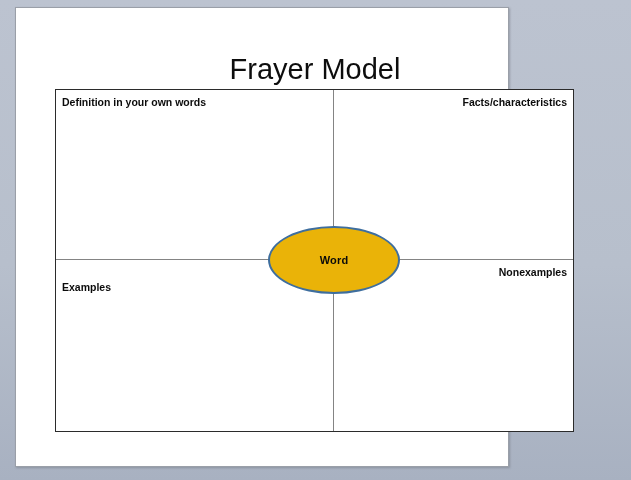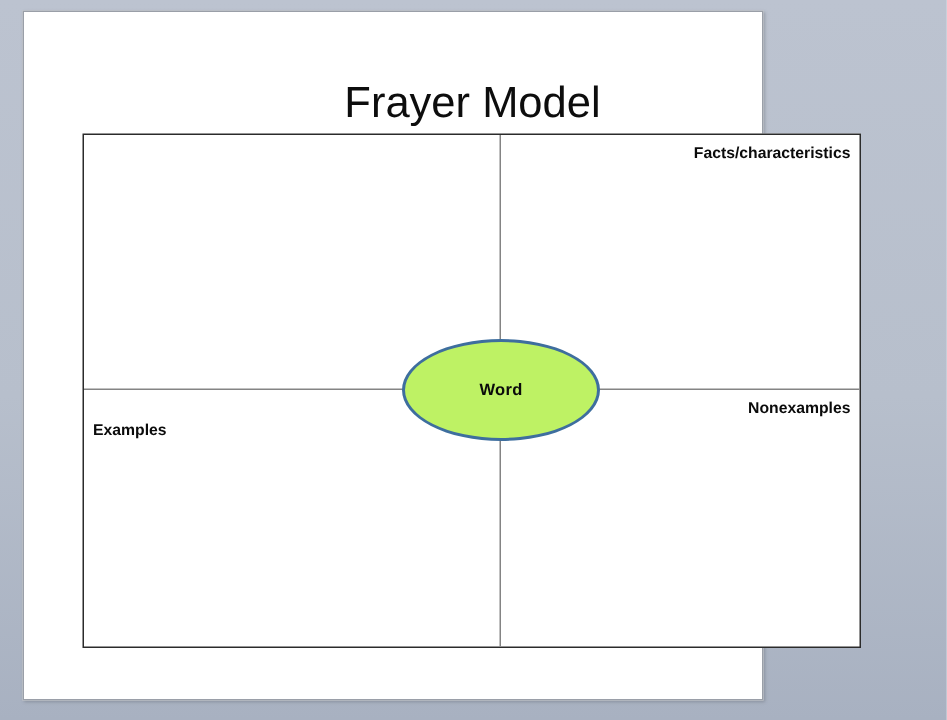--- a/index.html
+++ b/index.html
@@ -98,21 +98,21 @@
 
   
   .center-ellipse {
     position: absolute;
     left: 212px;  
     top: 136px;   
     width: 132px;
     height: 68px;
     border: 2px solid #3e6e9e;
     border-radius: 50%;
-    background: #bef264;
+    background: #eab308;
     box-sizing: border-box;
     display: flex;
     align-items: center;
     justify-content: center;
     z-index: 3;
   }
   .center-ellipse .word {
     font-size: 11px;
     font-weight: bold;
     color: #0b0b0b;
@@ -126,20 +126,21 @@
 
   <div class="slide">
 
     <div class="slide-title">Frayer Model</div>
 
     <div class="frayer">
 
       <div class="divider-v"></div>
       <div class="divider-h"></div>
 
+      <div class="quad-label q-tl">Definition in your own words</div>
 
       <div class="quad-label q-tr">Facts/characteristics</div>
 
       <div class="quad-label q-bl">Examples</div>
 
       <div class="quad-label q-br">Nonexamples</div>
 
       <div class="center-ellipse">
         <span class="word">Word</span>
       </div>

